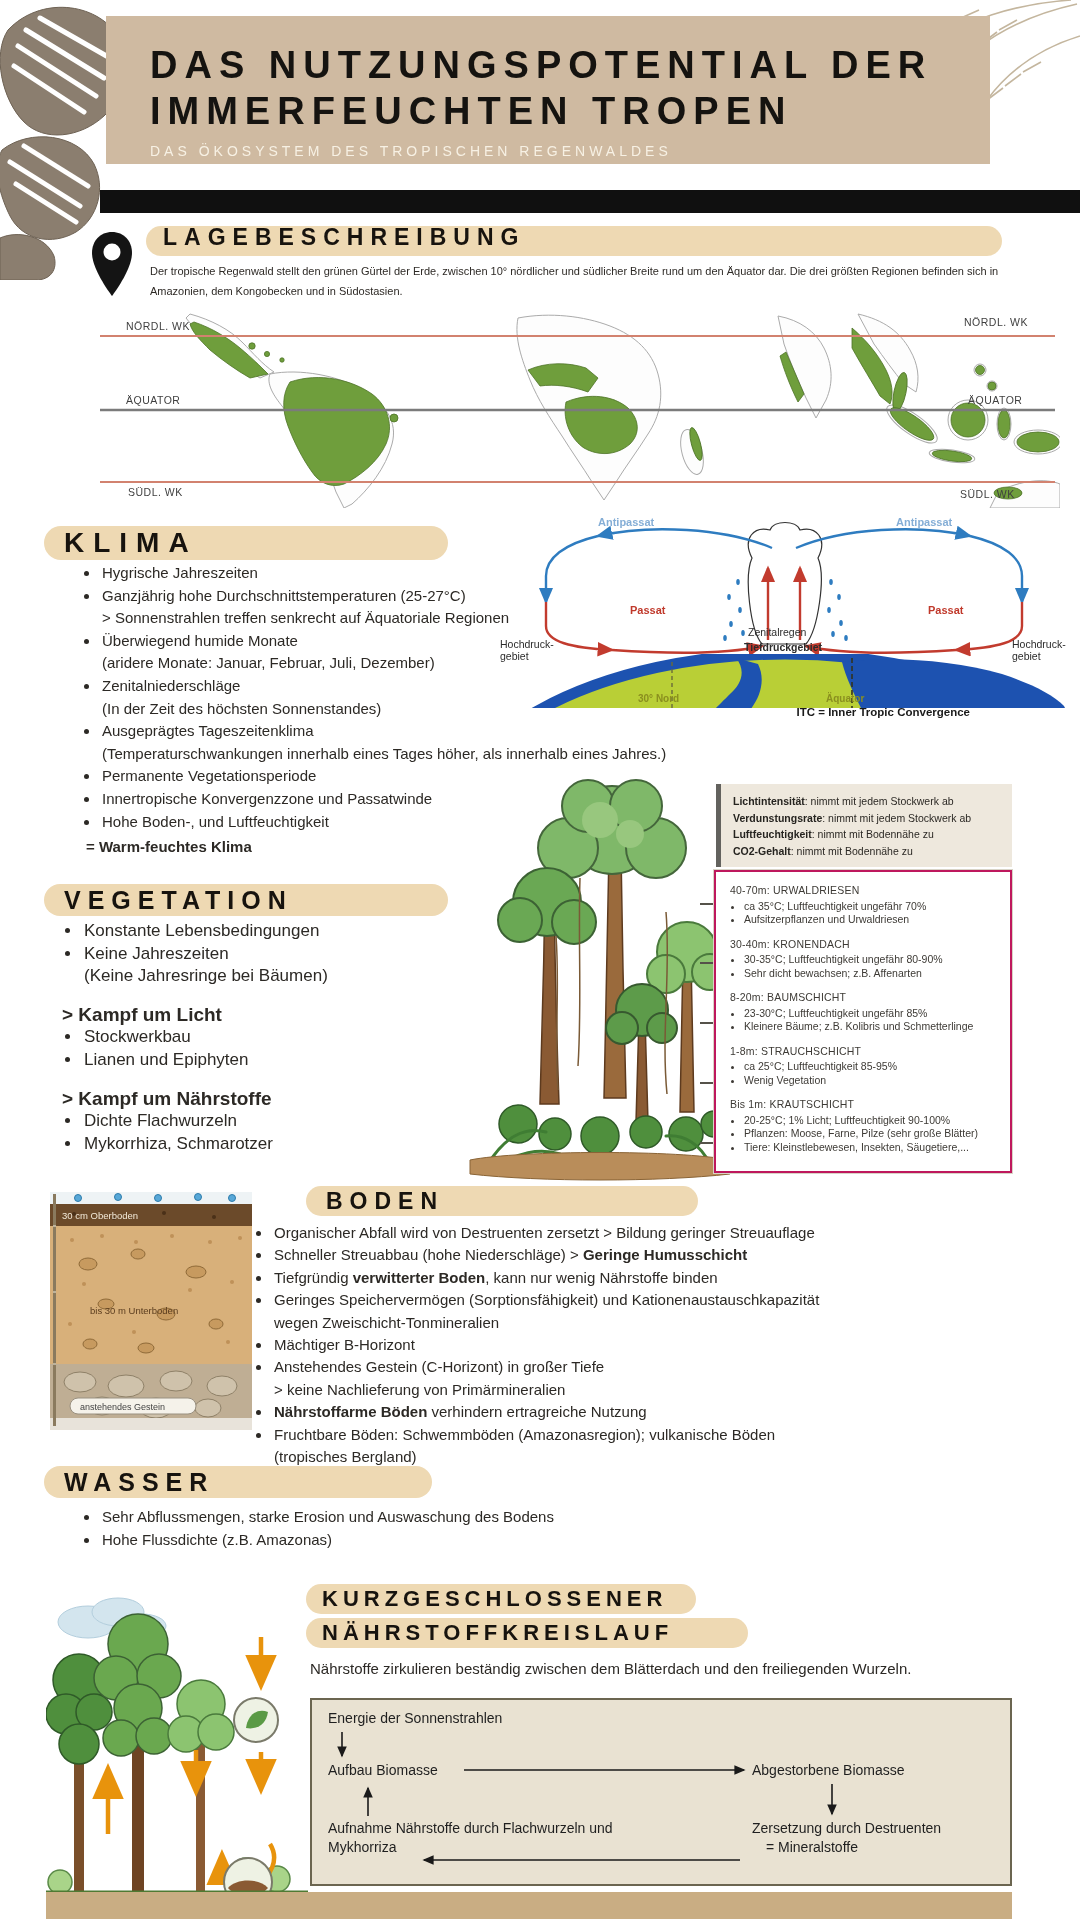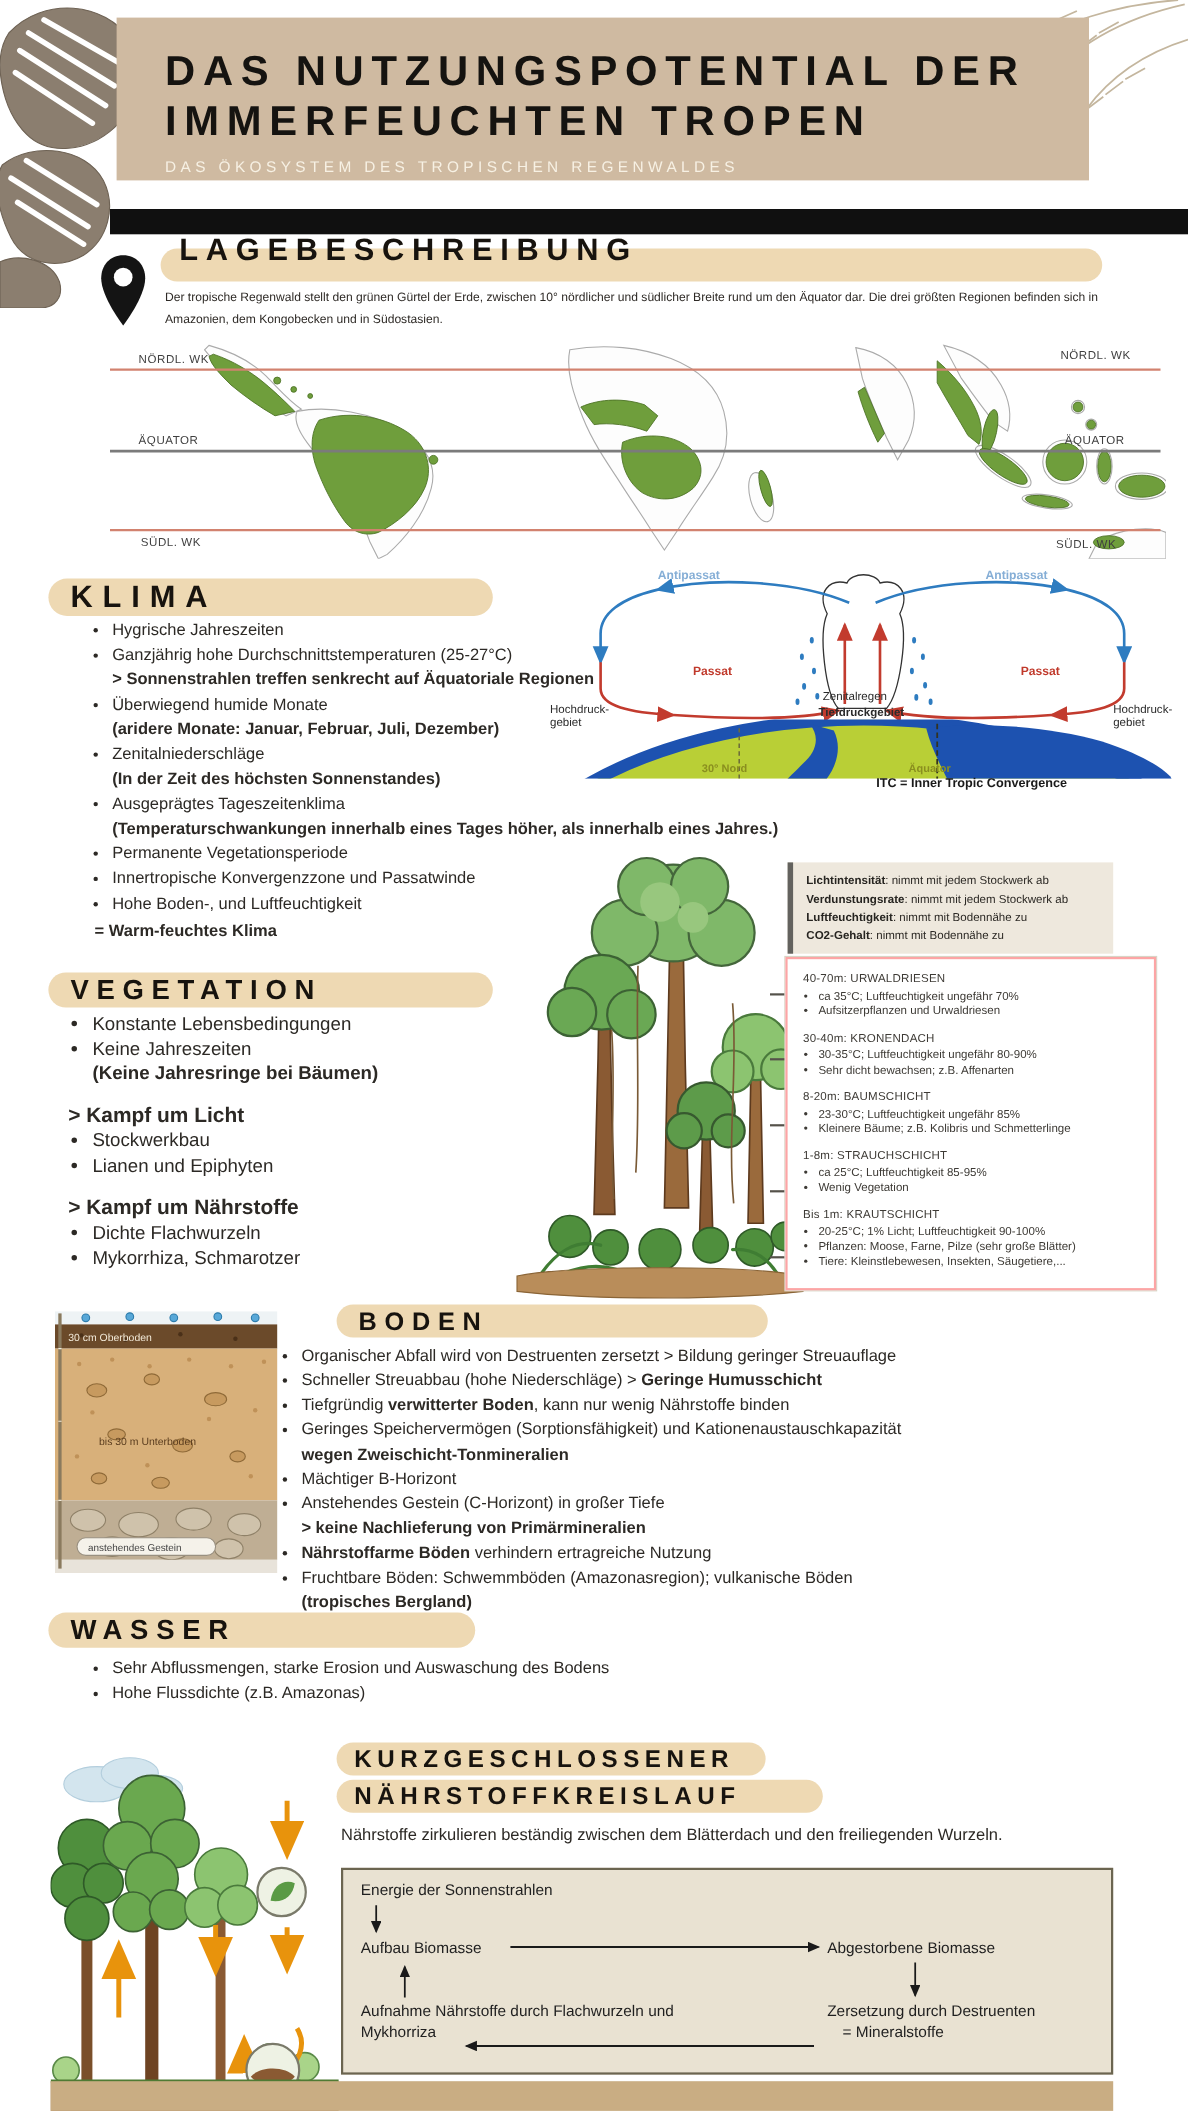--- a/index.html
+++ b/index.html
@@ -4,38 +4,38 @@
 <style>
   * { box-sizing: border-box; }
   html,body { margin:0; padding:0; background:#ffffff; }
   .page { position:relative; width:1080px; height:1919px; background:#ffffff;
           font-family:"Liberation Sans", sans-serif; color:#2c2925; overflow:hidden; }
   .abs { position:absolute; }
   .pill { position:absolute; background:#eed9b3; border-radius:999px; }
   .sec-heading { position:absolute; font-weight:700; color:#17130e; white-space:nowrap; }
   ul.bullets { margin:0; padding-left:22px; list-style:disc; }
   ul.bullets li { padding-left:2px; }
-  .subline { font-weight:700; }
+  .subline { font-weight:400; }
   .title-block { position:absolute; left:106px; top:16px; width:884px; height:148px;
                  background:#cfbaa1; padding:26px 0 0 44px; }
   .title { font-size:38px; font-weight:700; letter-spacing:7px; line-height:46px; color:#151310; }
   .subtitle { margin-top:9px; font-size:14px; letter-spacing:4px; color:#f7f1e4; }
   .black-bar { position:absolute; left:100px; top:190px; width:980px; height:23px; background:#101010; }
   .lage-text { position:absolute; left:150px; top:261px; width:905px; font-size:11px; line-height:20px; color:#2e2a26; }
   .klima-list { position:absolute; left:78px; top:562px; width:845px; font-size:15px; line-height:22.6px; }
   .klima-conclusion { position:absolute; left:86px; top:838px; font-size:15px; font-weight:700; }
   .itc-caption { position:absolute; left:660px; top:706px; width:310px; text-align:right;
                  font-size:11.5px; font-weight:700; color:#1a1a1a; }
   .veg-list { position:absolute; font-size:17px; line-height:22.6px; width:360px; }
   .veg-group-title { position:absolute; font-size:19px; font-weight:700; }
   .infobox { position:absolute; left:716px; top:784px; width:296px; background:#eee8dd;
              border-left:5px solid #63625e; padding:9px 10px 8px 12px; font-size:10.5px; line-height:16.5px; }
   .infobox b { color:#262420; }
-  .stockwerke { position:absolute; left:714px; top:870px; width:337px; min-height:300px;
-                background:#ffffff; border:2px solid #fca5a5; box-shadow:0 0 0 1px #d8d4c6;
+  .stockwerke { position:absolute; left:714px; top:870px; width:298px; min-height:300px;
+                background:#ffffff; border:2px solid #be185d; box-shadow:0 0 0 1px #d8d4c6;
                 padding:12px 12px 6px 14px; font-size:10.5px; line-height:13.5px; color:#3d3a35; }
   .stockwerke .range { margin-bottom:2px; letter-spacing:.2px; }
   .stockwerke ul { margin:0 0 11px 0; padding-left:14px; list-style:disc; }
   .tick { position:absolute; width:13px; height:2px; background:#55524a; }
   .boden-list { position:absolute; left:250px; top:1222px; width:735px; font-size:15px; line-height:22.4px; }
   .wasser-list { position:absolute; left:78px; top:1506px; width:700px; font-size:15px; line-height:22.6px; }
   .kreis-intro { position:absolute; left:310px; top:1660px; width:760px; font-size:15px; }
   .flow-box { position:absolute; left:310px; top:1698px; width:702px; height:188px;
               background:#e9e2d2; border:2px solid #6b6550; }
   .flow-node { position:absolute; font-size:14px; color:#1f1f1f; white-space:nowrap; }
@@ -80,21 +80,21 @@
     <div class="title">IMMERFEUCHTEN TROPEN</div>
     <div class="subtitle">DAS ÖKOSYSTEM DES TROPISCHEN REGENWALDES</div>
   </div>
   <div class="black-bar"></div>
 
   <svg class="abs" style="left:90px;top:230px" width="44" height="68" viewBox="0 0 44 68">
     <path d="M22,2 C10,2 2,11 2,23 C2,40 22,66 22,66 C22,66 42,40 42,23 C42,11 34,2 22,2 Z" fill="#141414"></path>
     <circle cx="22" cy="22" r="8.5" fill="#ffffff"></circle>
   </svg>
   <div class="pill" style="left:146px;top:226px;width:856px;height:30px"></div>
-  <div class="sec-heading" style="left:163px;top:212px;font-size:28px;letter-spacing:7px;line-height:30px">LAGEBESCHREIBUNG</div>
+  <div class="sec-heading" style="left:163px;top:222px;font-size:23px;letter-spacing:7px;line-height:30px">LAGEBESCHREIBUNG</div>
   <div class="lage-text">Der tropische Regenwald stellt den grünen Gürtel der Erde, zwischen 10° nördlicher und südlicher Breite rund um den Äquator dar. Die drei größten Regionen befinden sich in Amazonien, dem Kongobecken und in Südostasien.</div>
 
   <svg class="abs" style="left:100px;top:312px" width="960" height="196" viewBox="0 0 960 196">
     <rect x="0" y="0" width="960" height="196" fill="#ffffff"></rect>
 
     <g fill="#fdfdfd" stroke="#ababab" stroke-width="1">
       <path d="M90,2 C112,8 130,18 142,30 C154,42 162,52 174,60 L160,66 C146,58 132,48 120,40 C106,30 94,16 86,6 Z"></path>
       <path d="M170,62 C200,56 240,64 262,78 C286,92 298,110 292,132 C286,156 268,178 252,192 L244,196 L236,180 C230,162 222,150 214,136 C204,120 192,108 182,94 C174,84 166,72 170,62 Z"></path>
       <path d="M418,6 C450,0 484,4 510,14 C536,24 552,40 558,62 C564,84 560,104 548,122 C538,138 526,154 516,170 L504,188 L492,170 C482,154 472,140 462,124 C450,106 438,88 430,68 C422,48 414,26 418,6 Z"></path>
       <ellipse cx="592" cy="140" rx="10" ry="23" transform="rotate(-15 592 140)"></ellipse>

